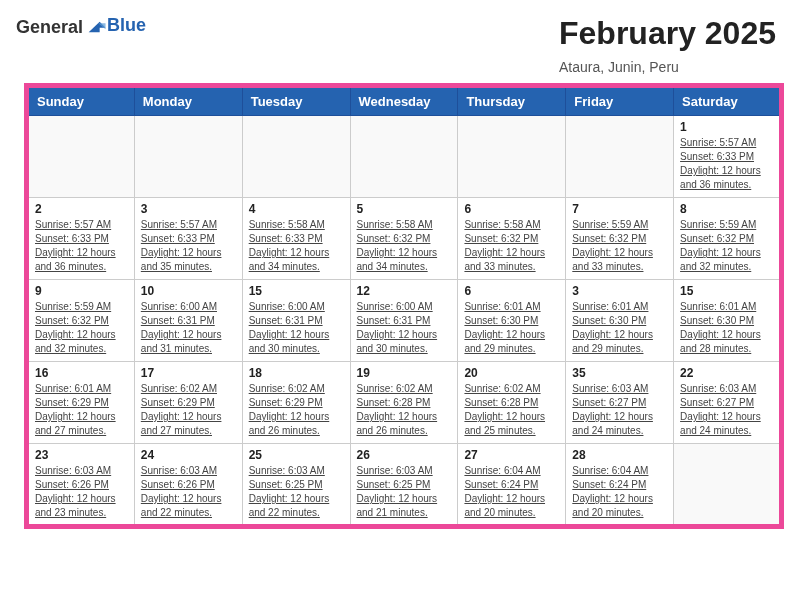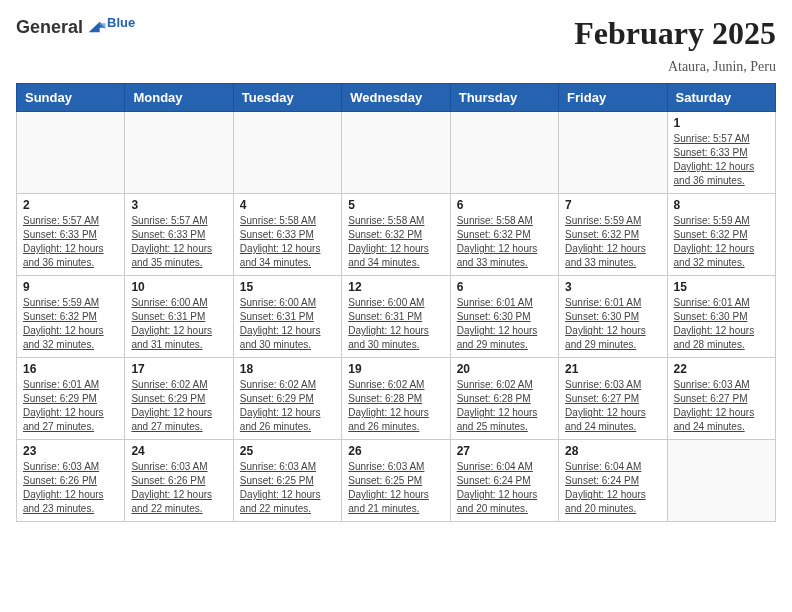--- a/index.html
+++ b/index.html
@@ -21,48 +21,47 @@
       align-items: center;
       gap: 4px;
     }
     .logo-text-general {
       font-size: 18px;
       font-weight: bold;
       color: #333;
       line-height: 1;
     }
     .logo-text-blue {
-      font-size: 13px;
+      font-size: 18px;
       font-weight: bold;
       color: #2563b0;
       line-height: 1;
     }
     .logo-icon {
       width: 22px;
       height: 22px;
     }
     .title-section {
-      text-align: right;
-      font-family: Liberation Serif, serif;
     }
     .month-title {
       font-size: 32px;
       font-weight: bold;
       color: #222;
       line-height: 1.1;
     }
     .subtitle {
       font-size: 14px;
       color: #555;
       margin-top: 8px;
     }
     .calendar {
       width: 100%;
       border-collapse: collapse;
-      border: 1px solid #ec4899;
+      border: 5px solid #ec4899;
+      margin-left: 8px;
     }
     .calendar th {
       background-color: #2563b0;
       color: #fff;
       font-size: 13px;
       font-weight: bold;
       padding: 6px 8px;
       text-align: left;
       border: 1px solid #1e4f9a;
     }
@@ -278,21 +277,21 @@
 and 26 minutes.</div>
         </td>
         <td>
           <span class="day-number">20</span>
           <div class="day-info" style="white-space: pre-line;">Sunrise: 6:02 AM
 Sunset: 6:28 PM
 Daylight: 12 hours
 and 25 minutes.</div>
         </td>
         <td>
-          <span class="day-number">21</span>
+          <span class="day-number">35</span>
           <div class="day-info" style="white-space: pre-line;">Sunrise: 6:03 AM
 Sunset: 6:27 PM
 Daylight: 12 hours
 and 24 minutes.</div>
         </td>
         <td>
           <span class="day-number">22</span>
           <div class="day-info" style="white-space: pre-line;">Sunrise: 6:03 AM
 Sunset: 6:27 PM
 Daylight: 12 hours

